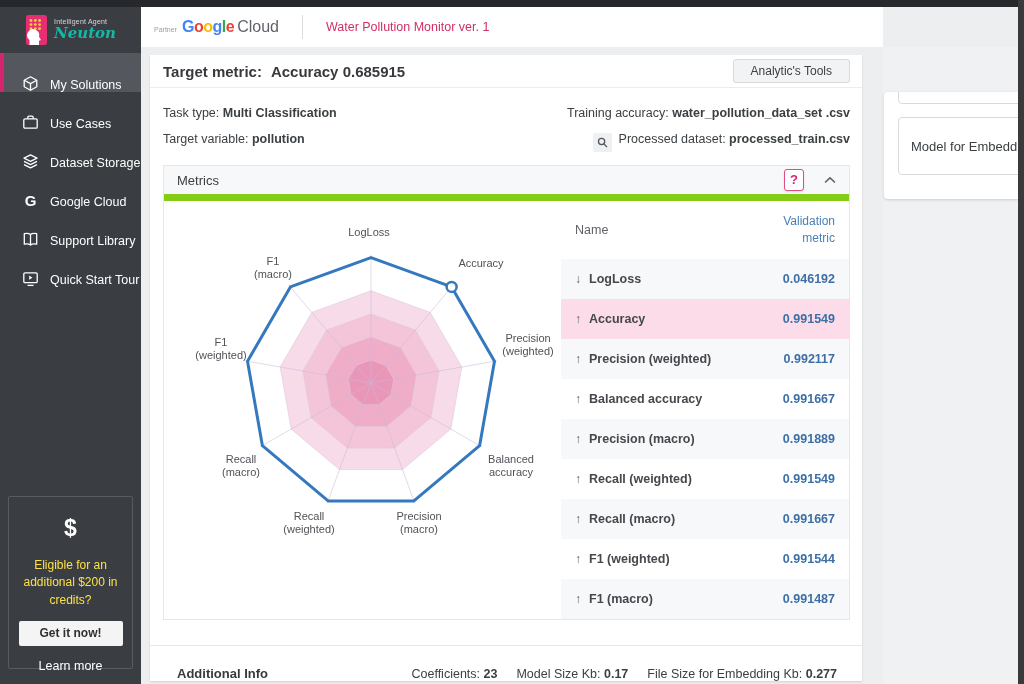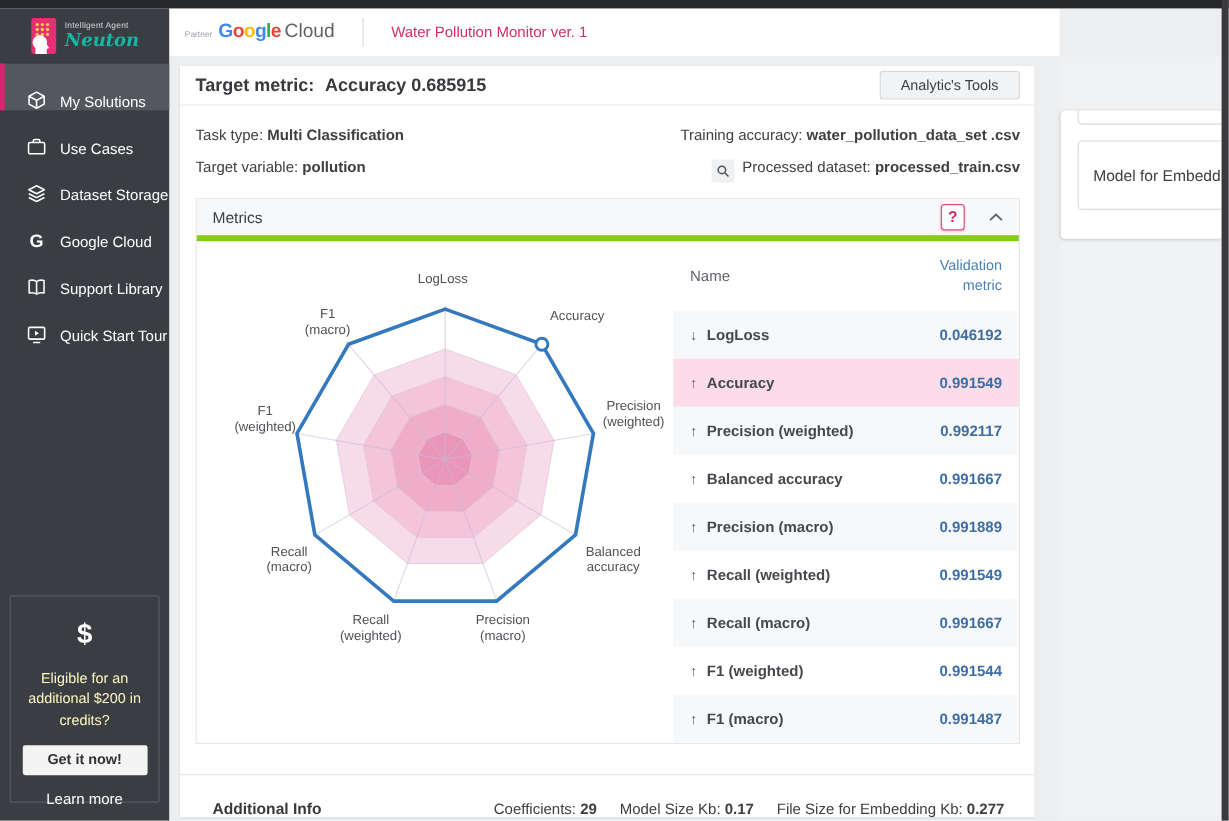--- a/index.html
+++ b/index.html
@@ -14,21 +14,21 @@
   .logo-row { height:46px; display:flex; align-items:center; padding-left:26px; gap:7px; cursor:pointer; }
   .logo-mark { width:21px; height:30px; flex:0 0 auto; }
   .logo-top { font-size:7px; color:#d7d9db; letter-spacing:.2px; }
   .logo-brand { font-family:"DejaVu Serif", serif; font-style:italic; font-weight:bold; font-size:15px; color:#14b8a6; line-height:1.1; }
   .nav-item { height:39px; display:flex; align-items:flex-end; gap:11px; padding-left:22px; color:#fff; font-size:12.5px; position:relative; cursor:pointer; }
   .nav-item.active { background:#54575d; }
   .nav-item.active::before { content:''; position:absolute; left:0; top:0; bottom:0; width:4px; background:#d6246e; }
   .nav-icon { width:17px; height:17px; display:inline-flex; }
   .credits { position:absolute; left:8px; right:8px; top:489px; height:173px; border:1px solid #585b60; border-radius:2px; text-align:center; }
   .credits-symbol { font-size:23px; font-weight:bold; color:#fff; margin:18px 0 15px; }
-  .credits-text { font-size:12px; color:#fef9c3; line-height:1.45; padding:0 12px; }
+  .credits-text { font-size:12px; color:#fde047; line-height:1.45; padding:0 12px; }
   .credits-btn { margin:12px auto 0; width:104px; height:25px; background:#f4f4f4; color:#2f3033; font-weight:bold; font-size:12px; border-radius:2px; line-height:25px; cursor:pointer; }
   .credits-link { margin-top:13px; color:#fff; font-size:12.5px; cursor:pointer; }
 
   
   .main { position:absolute; left:141px; top:7px; right:0; bottom:0; }
   .topbar { height:40px; width:742px; background:#fff; display:flex; align-items:center; padding-left:13px; }
   .partner { font-size:7px; color:#9aa0a6; margin-right:5px; margin-top:5px; }
   .google-logo { font-size:16px; font-weight:bold; letter-spacing:-.5px; }
   .cloud { color:#5f6368; font-size:16px; margin-left:3px; font-weight:normal; letter-spacing:0; }
   .tb-divider { width:1px; height:24px; background:#dadce0; margin:0 23px; }
@@ -42,21 +42,21 @@
   .th-value { margin-left:9px; }
   .tools-btn { height:24px; padding:0 17px; background:#f2f3f4; border:1px solid #d7d9db; border-radius:3px; font-size:12px; color:#3c4043; line-height:22px; cursor:pointer; }
 
   .task-info { display:flex; justify-content:space-between; padding:12px 12px 13px 13px; }
   .task-info .ln { line-height:26px; font-size:12.5px; color:#3c4043; }
   .task-info b { font-weight:bold; }
   .ti-right { text-align:right; }
   .search-chip { display:inline-flex; width:19px; height:19px; background:#eef0f2; border-radius:2px; align-items:center; justify-content:center; margin-right:7px; vertical-align:-5px; cursor:pointer; }
 
   .metrics-panel { margin:0 12px 0 13px; border:1px solid #e5e7e9; }
-  .metrics-head { height:35px; background:#f7f8f9; border-bottom:5px solid #84cc16; display:flex; align-items:center; padding:0 13px; }
+  .metrics-head { height:35px; background:#f7f8f9; border-bottom:7px solid #84cc16; display:flex; align-items:center; padding:0 13px; }
   .mh-title { font-size:13px; color:#3c4043; flex:1; }
   .help-btn { width:20px; height:22px; border:1px solid #dd4f7e; border-radius:3px; color:#d6246e; font-weight:bold; font-size:13px; text-align:center; line-height:20px; background:#fff; box-shadow:0 1px 2px rgba(214,36,110,.18); margin-right:20px; cursor:pointer; }
   .collapse-btn { display:inline-flex; cursor:pointer; }
 
   .metrics-body { display:flex; }
   .chart-col { width:397px; }
   .mq-badge { width:fit-content; padding:0 13px; height:21px; background:#d91d64; border-radius:11px; color:#fff; font-weight:bold; font-size:11.5px; line-height:21px; margin:43px auto 0; }
   .radar-svg { display:block; margin-top:14px; }
   .table-col { flex:1; }
   .t-head { height:58px; display:flex; justify-content:space-between; align-items:center; padding:0 14px; }
@@ -291,21 +291,21 @@
                   <span class="r-val">0.991487</span>
                 </div>
               </div>
           </div>
         </div>
       </div>
 
       <div class="add-info">
         <span class="ai-title">Additional Info</span>
         <span class="ai-items" id="ai-items">
-            <span>Coefficients: <b>29</b></span>
+            <span>Coefficients: <b>23</b></span>
             <span>Model Size Kb: <b>0.17</b></span>
             <span>File Size for Embedding Kb: <b>0.277</b></span>
           </span>
       </div>
 
     </div>
 
     <div class="right-col">
       <div class="right-card">
         <div class="stub-box"></div>

